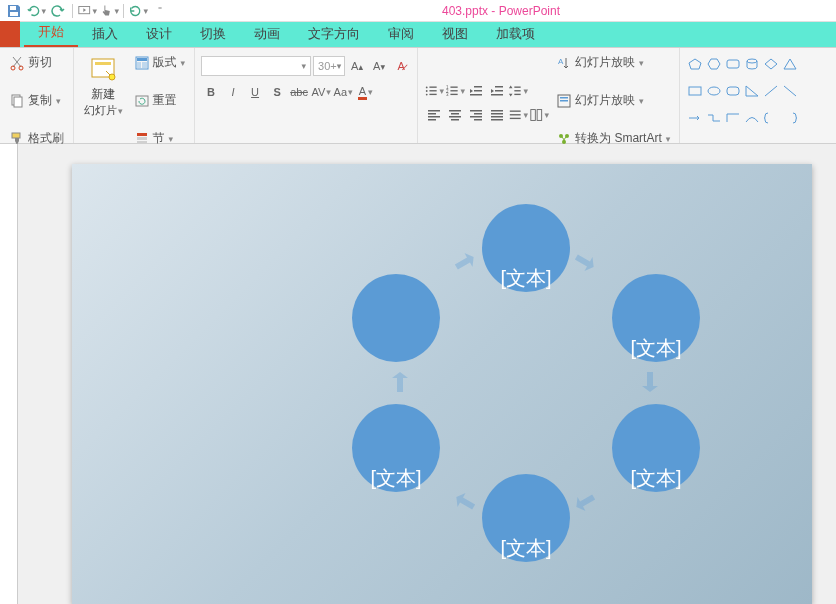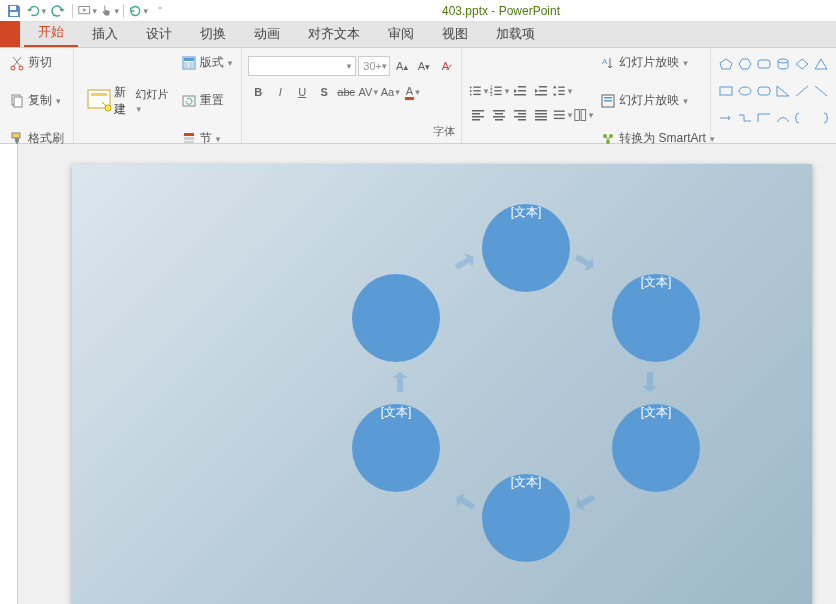--- a/index.html
+++ b/index.html
@@ -1,46 +1,46 @@
 <!DOCTYPE html>
 <html><head>
 <meta charset="utf-8">
 <style>
 *{margin:0;padding:0;box-sizing:border-box;font-family:"Microsoft YaHei",sans-serif}
 body{width:836px;height:604px;background:#fff;overflow:hidden;font-size:12px;color:#444}
 .titlebar{height:22px;background:#fff;display:flex;align-items:center;padding:0 4px;border-bottom:1px solid #e0e0e0}
 .qat{display:flex;align-items:center;gap:2px}
 .qat-btn{width:20px;height:18px;display:flex;align-items:center;justify-content:center;color:#666;cursor:pointer}
 .qat-sep{width:1px;height:14px;background:#ccc;margin:0 2px}
-.title-text{flex:1;text-align:center;color:#4d7c0f;font-size:12px}
-.tabs{height:26px;background:#e5e5e5;display:flex;align-items:flex-end;border-bottom:1px solid #d0d0d0}
+.title-text{flex:1;text-align:center;color:#ec4899;font-size:12px}
+.tabs{height:26px;background:#5eead4;display:flex;align-items:flex-end;border-bottom:1px solid #d0d0d0}
 .tab-file{width:20px;height:26px;background:#d24726;margin-right:4px}
 .tab{padding:4px 14px;color:#444;cursor:pointer;font-size:13px}
 .tab.active{color:#d24726;border-bottom:2px solid #d24726}
 .ribbon{height:96px;background:#f5f5f5;border-bottom:1px solid #d0d0d0;display:flex}
 .ribbon-group{border-right:1px solid #e0e0e0;padding:4px 6px;display:flex;flex-direction:column;justify-content:space-between}
 .group-content{display:flex;gap:4px;flex:1}
 .group-label{text-align:right;font-size:11px;color:#666;margin-top:2px}
 .rb-col{display:flex;flex-direction:column;gap:17px;justify-content:center}
 .rb-item{display:flex;align-items:center;gap:3px;padding:2px 3px;white-space:nowrap;font-size:12px;color:#555;cursor:pointer}
-.rb-big{display:flex;flex-direction:row;align-items:center;padding:2px 4px;cursor:pointer}
+.rb-big{display:flex;flex-direction:column;align-items:center;padding:2px 4px;cursor:pointer}
 .rb-big-icon{width:32px;height:32px;display:flex;align-items:center;justify-content:center}
 .icon{width:16px;height:16px;display:inline-block}
 .font-row{display:flex;align-items:center;gap:2px}
 .font-box{border:1px solid #ccc;background:#fff;padding:1px 4px;font-size:11px;color:#999;height:20px;display:flex;align-items:center}
 .font-btn{width:20px;height:20px;border:1px solid transparent;display:flex;align-items:center;justify-content:center;color:#666;font-size:11px;cursor:pointer}
 .para-row{display:flex;gap:1px}
 .para-btn{width:20px;height:18px;display:flex;align-items:center;justify-content:center;cursor:pointer;color:#666}
 .shape-grid{display:grid;grid-template-columns:repeat(6,18px);gap:1px}
 .shape-cell{width:18px;height:15px;display:flex;align-items:center;justify-content:center;cursor:pointer}
 .canvas-area{position:absolute;top:144px;left:0;right:0;bottom:0;background:#f0f0f0;overflow:hidden}
 .ruler-v{position:absolute;left:0;top:0;width:18px;bottom:0;background:#fff;border-right:1px solid #ccc}
 .slide{position:absolute;left:72px;top:20px;width:740px;height:440px;background:linear-gradient(135deg,#dce6ed 0%,#b8ccd9 50%,#9eb8c8 100%);box-shadow:0 2px 6px rgba(0,0,0,.3)}
 .smartart{position:absolute;left:260px;top:40px;width:380px;height:390px}
-.circle{position:absolute;width:88px;height:88px;border-radius:50%;background:#5b9bd5;display:flex;align-items:flex-start;justify-content:center;color:#fff;font-size:12px}
+.circle{position:absolute;width:88px;height:88px;border-radius:50%;background:#5b9bd5;display:flex;align-items:flex-end;justify-content:center;color:#fff;font-size:20px}
 .arrow{position:absolute;width:26px;height:26px;opacity:.35}
 .dd{font-size:9px;color:#888;margin-left:1px}
 </style>
 </head>
 <body>
 
 <div class="titlebar">
   <div class="qat">
     <div class="qat-btn">
         <svg class="icon" viewBox="0 0 16 16">
@@ -88,21 +88,21 @@
   <div class="title-text">403.pptx - PowerPoint</div>
 </div>
 
 <div class="tabs">
   <div class="tab-file"></div>
   <div class="tab active">开始</div>
   <div class="tab">插入</div>
   <div class="tab">设计</div>
   <div class="tab">切换</div>
   <div class="tab">动画</div>
-  <div class="tab">对齐文本</div>
+  <div class="tab">文字方向</div>
   <div class="tab">审阅</div>
   <div class="tab">视图</div>
   <div class="tab">加载项</div>
 </div>
 
 <div class="ribbon">
 
   <div class="ribbon-group">
     <div class="group-content">
       <div class="rb-col">
@@ -213,21 +213,20 @@
             <s>abc</s>
           </div>
         <div class="font-btn">AV<span class="dd">▾</span></div>
         <div class="font-btn">Aa<span class="dd">▾</span></div>
         <div class="font-btn">
             <span style="border-bottom:3px solid #d24726;padding:0 1px">A</span>
             <span class="dd">▾</span>
           </div>
       </div>
     </div>
-    <div class="group-label">字体</div>
   </div>
 
   <div class="ribbon-group" style="min-width:230px">
     <div class="group-content">
       <div class="rb-col" style="gap:6px;padding-top:4px">
         <div class="para-row">
           <div class="para-btn">
               <svg class="icon" viewBox="0 0 16 16">
                 <circle cx="3" cy="4" r="1" fill="#666"></circle>
                 <rect x="6" y="3" width="8" height="1.5" fill="#666"></rect>

